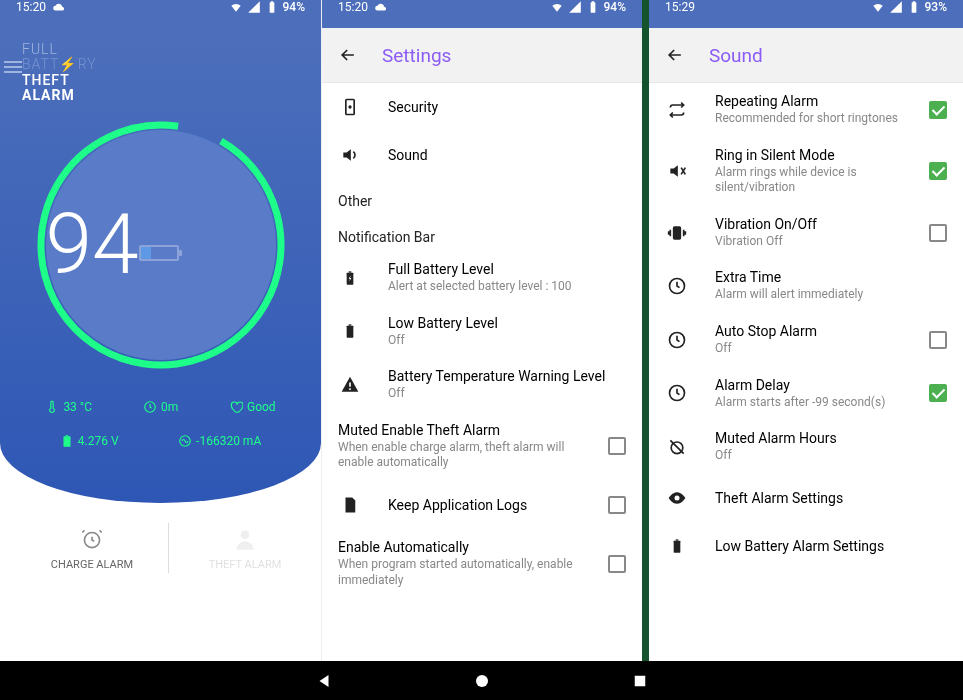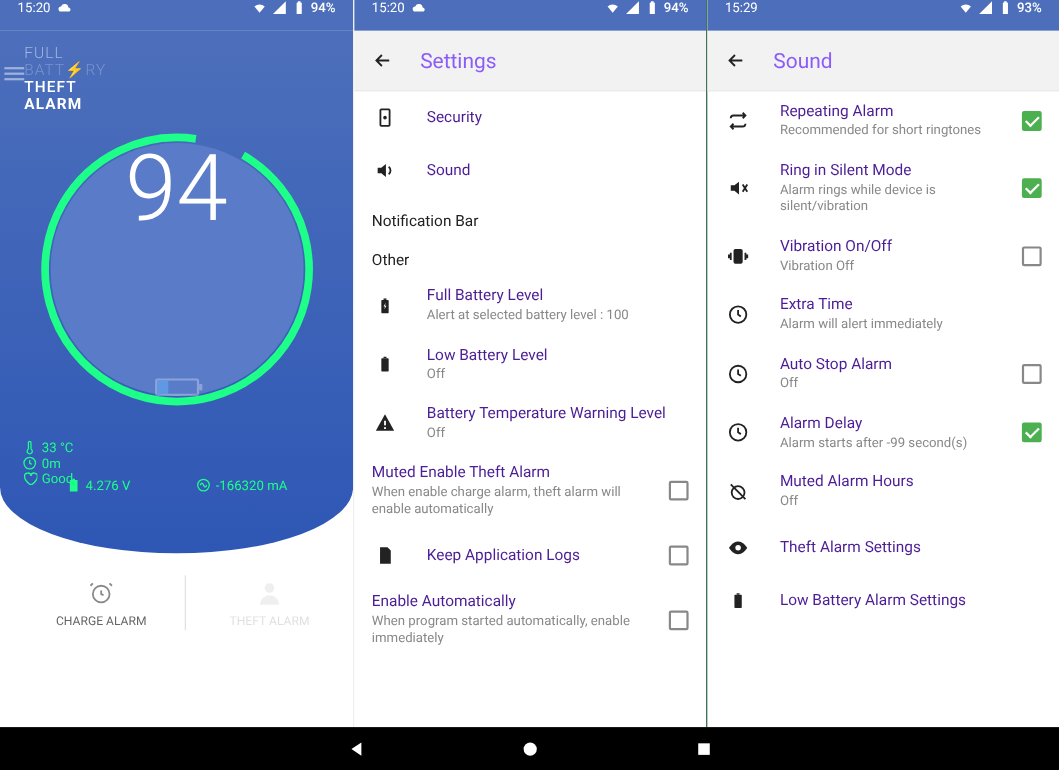--- a/index.html
+++ b/index.html
@@ -18,43 +18,43 @@
 
 
 .s1-main { background: linear-gradient(180deg, #4d6fbb 0%, #2e57b5 100%); height: 475px; position: relative; color: #fff; border-bottom-left-radius: 160px 60px; border-bottom-right-radius: 160px 60px; }
 .s1-title { position: absolute; top: 14px; left: 22px; font-size: 14px; font-weight: 300; line-height: 1.1; letter-spacing: 1px; }
 .s1-title .l1 { color: #a0b5e0; }
 .s1-title .l2 { color: #7893d0; }
 .s1-menu { position: absolute; top: 30px; left: 4px; width: 18px; }
 .s1-menu div { height: 2px; background: #9eb3dd; margin: 3px 0; }
 .circle-wrap { position: absolute; top: 92px; left: 50%; transform: translateX(-50%); }
 .circle-ring { width: 250px; height: 250px; border-radius: 50%; position: relative; }
-.circle-inner { width: 230px; height: 230px; background: #5a7cc8; border-radius: 50%; position: absolute; top: 10px; left: 10px; display: flex; flex-direction: column; align-items: center; justify-content: space-between; }
+.circle-inner { width: 230px; height: 230px; background: #5a7cc8; border-radius: 50%; position: absolute; top: 10px; left: 10px; display: flex; flex-direction: row; align-items: center; justify-content: flex-start; }
 .big-num { font-size: 84px; font-weight: 300; color: #fff; line-height: 1; }
 .batt-small { width: 40px; height: 16px; border: 2px solid rgba(255,255,255,0.3); border-radius: 2px; margin-top: 16px; position: relative; }
 .batt-small::after { content: ''; position: absolute; right: -5px; top: 3px; width: 3px; height: 6px; background: rgba(255,255,255,0.3); border-radius: 1px; }
 .batt-fill { width: 10px; height: 100%; background: rgba(100,180,255,0.5); }
-.stats-row { position: absolute; top: 372px; width: 100%; display: flex; justify-content: space-around; padding: 0 20px; font-size: 12px; color: #1eff8a; flex-direction: column; }
+.stats-row { position: absolute; top: 372px; width: 100%; display: flex; justify-content: space-around; padding: 0 20px; font-size: 12px; color: #1eff8a; }
 .stat { display: flex; align-items: center; gap: 4px; }
 .stats-row2 { position: absolute; top: 406px; width: 100%; display: flex; justify-content: space-around; padding: 0 30px; font-size: 12px; color: #1eff8a; }
 .tabs { display: flex; height: 90px; }
 .tab { flex: 1; display: flex; flex-direction: column; align-items: center; justify-content: center; gap: 6px; font-size: 11px; color: #999; }
 .tab.active { color: #666; padding-left: 16px; }
 .tab-divider { width: 1px; background: #ddd; margin: 20px 0; }
 .s1-bottom { height: 68px; background: #fff; }
 
 
 .appbar { height: 55px; background: #f2f2f2; display: flex; align-items: center; padding: 0 16px; gap: 24px; border-bottom: 1px solid #e8e8e8; }
 .appbar-title { font-size: 19px; color: #8b5cf6; font-weight: 400; }
 .back-arrow { width: 20px; height: 20px; }
 .list { height: 578px; overflow: hidden; }
 .row { display: flex; align-items: center; padding: 10px 16px; min-height: 48px; }
 .row-icon { width: 24px; height: 24px; margin-right: 26px; flex-shrink: 0; display: flex; align-items: center; justify-content: center; }
 .row-body { flex: 1; }
-.row-title { font-size: 14px; color: #4c1d95; }
+.row-title { font-size: 14px; color: #000000; }
 .row-sub { font-size: 12px; color: #888; margin-top: 2px; line-height: 1.3; }
 .section-header { font-size: 14px; color: #222; padding: 14px 16px 6px; }
 .checkbox { width: 18px; height: 18px; border: 2px solid #888; border-radius: 2px; flex-shrink: 0; margin-left: 8px; }
 .checkbox.checked { background: #4caf50; border-color: #4caf50; position: relative; }
 .checkbox.checked::after { content: ''; position: absolute; left: 4px; top: 0px; width: 5px; height: 10px; border: solid #fff; border-width: 0 2px 2px 0; transform: rotate(45deg); }
 
 
 .navbar { position: absolute; bottom: 0; left: 0; width: 963px; height: 39px; background: #000; display: flex; align-items: center; justify-content: center; gap: 140px; }
 .nav-btn { width: 18px; height: 18px; }
 
@@ -212,22 +212,22 @@
       <div class="row-icon">
             <svg width="20" height="20" viewBox="0 0 24 24" fill="#222">
               <path d="M4 9v6h4l5 4V5L8 9z"></path>
               <path d="M16 8a5 5 0 010 8" fill="none" stroke="#222" stroke-width="2"></path>
             </svg>
           </div>
       <div class="row-body">
             <div class="row-title">Sound</div>
           </div>
     </div>
+    <div class="section-header">Other</div>
     <div class="section-header">Notification Bar</div>
-    <div class="section-header">Other</div>
     <div class="row">
       <div class="row-icon">
             <svg width="16" height="20" viewBox="0 0 24 24" fill="#222">
               <rect x="7" y="4" width="10" height="18" rx="1"></rect>
               <rect x="10" y="2" width="4" height="2"></rect>
               <path d="M13 8l-3 5h2l-1 4 3-5h-2z" fill="#fff"></path>
             </svg>
           </div>
       <div class="row-body">
             <div class="row-title">Full Battery Level</div>
@@ -280,21 +280,21 @@
     <div class="row" style="padding-left:16px">
       <div class="row-body">
             <div class="row-title">Enable Automatically</div>
             <div class="row-sub">When program started automatically, enable immediately</div>
           </div>
       <div class="checkbox"></div>
     </div>
   </div>
 </div>
 
-<div class="screen" style="border-left:1px solid #14532d">
+<div class="screen" style="border-left:7px solid #14532d">
   <div class="status-bar light">
     <div class="status-left">
       <span>15:29</span>
     </div>
     <div class="status-right">
       <svg class="sb-icon" viewBox="0 0 24 24" fill="#fff">
             <path d="M12 20l8-10a12 12 0 00-16 0z"></path>
           </svg>
       <svg class="sb-icon" viewBox="0 0 24 24" fill="#fff">
             <path d="M2 22h20V2z"></path>

